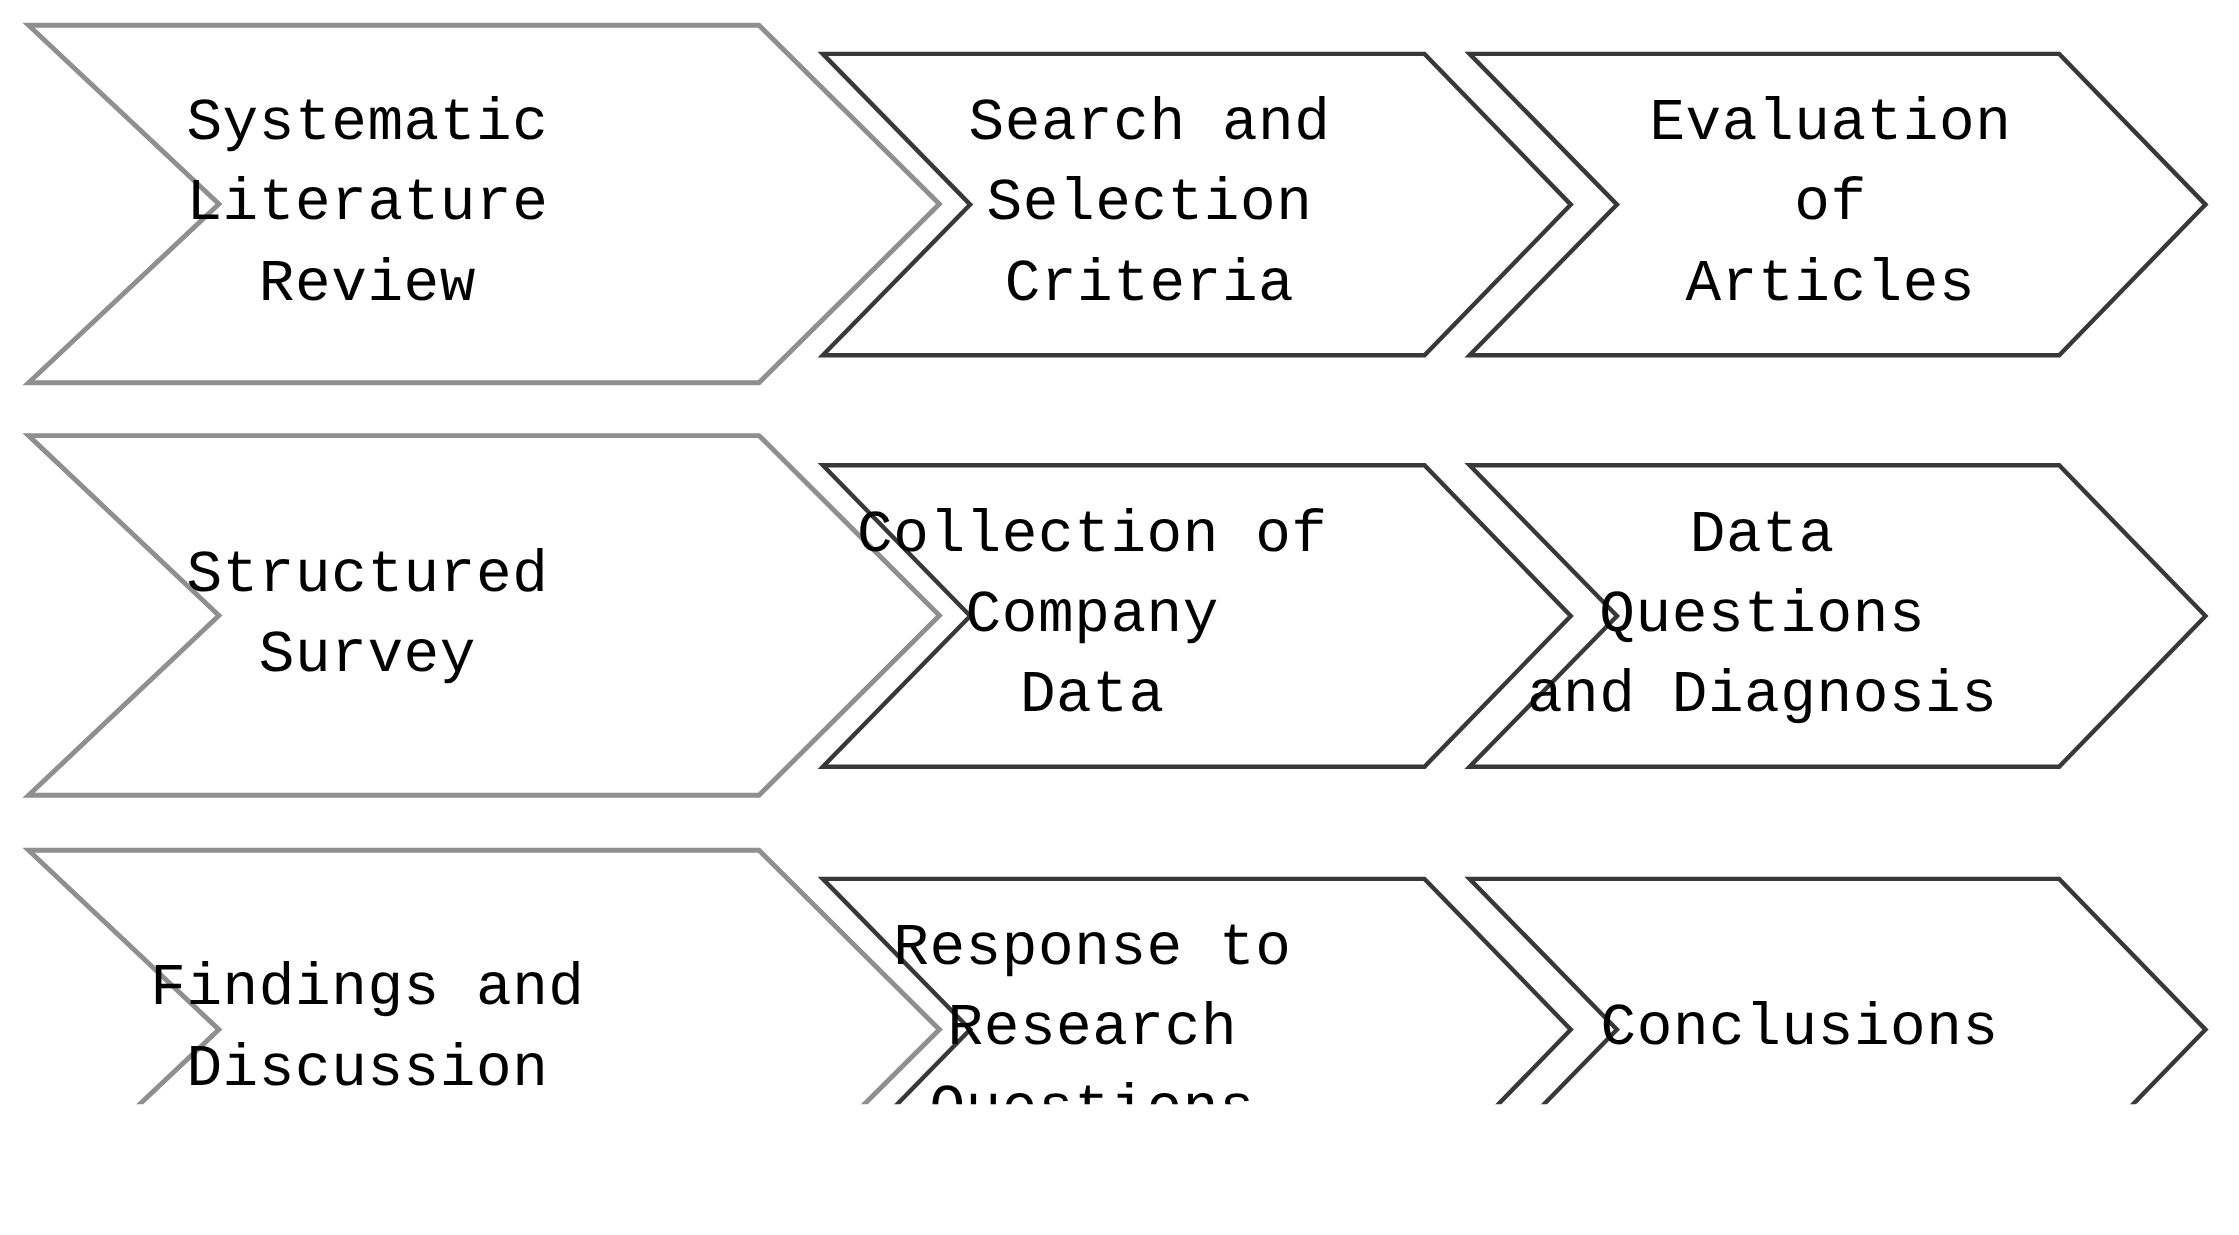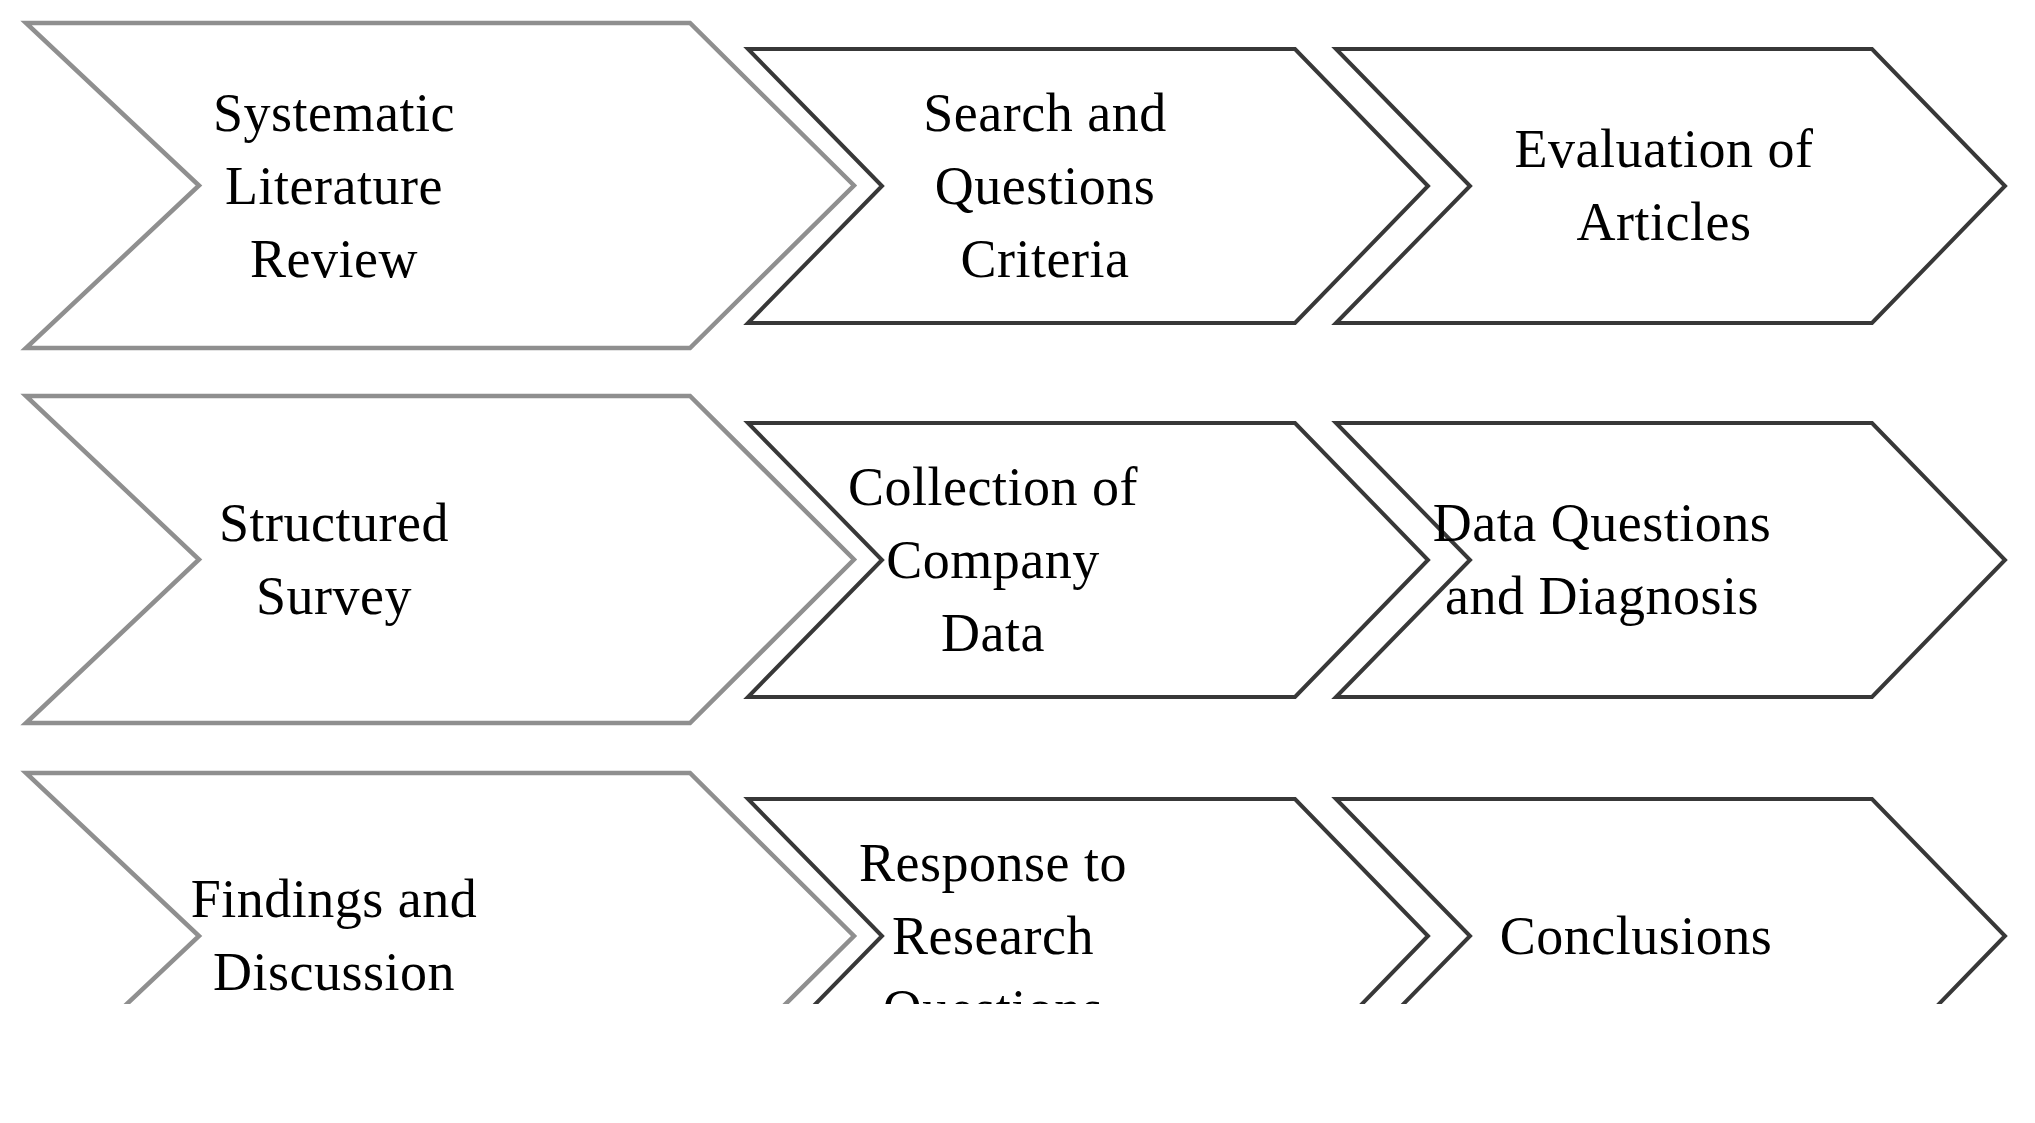--- a/index.html
+++ b/index.html
@@ -6,21 +6,21 @@
     margin: 0;
     padding: 0;
     background: #ffffff;
   }
   .canvas {
     position: relative;
     width: 2035px;
     height: 1004px;
     background: #ffffff;
     overflow: hidden;
-    font-family: Liberation Serif, serif;
+    font-family: Liberation Mono, monospace;
   }
   .canvas svg {
     position: absolute;
     left: 0;
     top: 0;
     display: block;
   }
   .step-label {
     position: absolute;
     transform: translate(-50%, -50%);
@@ -49,21 +49,21 @@
 
     <polygon points="26,773 690,773 854,936 690,1099 26,1099 199,936" fill="#ffffff" stroke-width="4.5" stroke-linejoin="miter" stroke="#8f8f8f"></polygon>
     <polygon points="748,799 1295,799 1428,936 1295,1073 748,1073 882,936" fill="#ffffff" stroke-width="4" stroke-linejoin="miter" stroke="#383838"></polygon>
     <polygon points="1336,799 1872,799 2005,936 1872,1073 1336,1073 1470,936" fill="#ffffff" stroke-width="4" stroke-linejoin="miter" stroke="#383838"></polygon>
   </svg>
 
   <div class="step-label" style="left:334px; top:186px;">Systematic
 Literature
 Review</div>
   <div class="step-label" style="left:1045px; top:186px;">Search and
-Questions
+Selection
 Criteria</div>
   <div class="step-label" style="left:1652px; top:186px;margin-left:12px;">Evaluation of
 Articles</div>
 
   <div class="step-label" style="left:334px; top:560px;">Structured
 Survey</div>
   <div class="step-label" style="left:993px; top:560px;">Collection of
 Company
 Data</div>
   <div class="step-label" style="left:1602px; top:560px;">Data Questions

